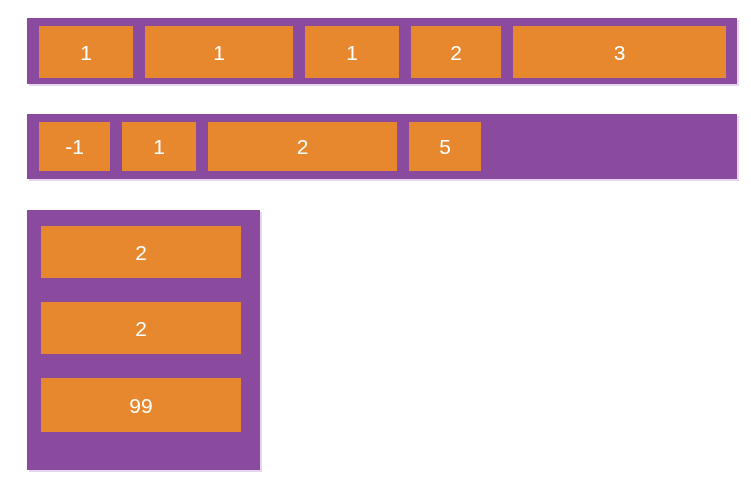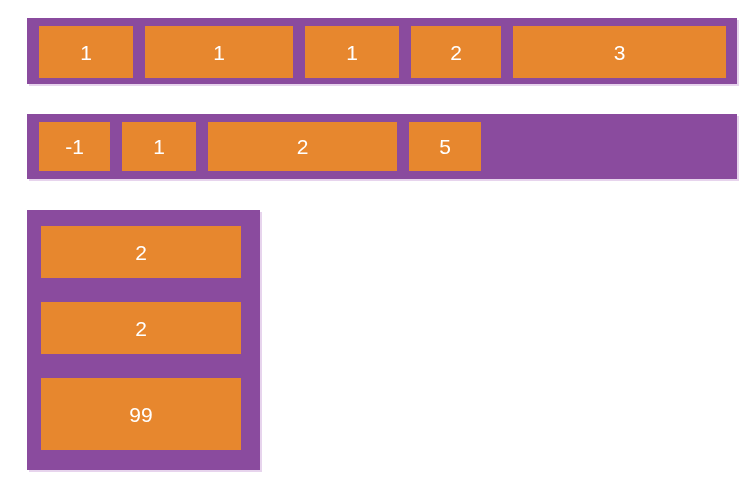--- a/index.html
+++ b/index.html
@@ -79,16 +79,16 @@
   <div class="flex-container row2">
     <div class="flex-item" style="width:71px">-1</div>
     <div class="flex-item" style="width:74px">1</div>
     <div class="flex-item" style="width:189px">2</div>
     <div class="flex-item" style="width:72px">5</div>
   </div>
 
   <div class="flex-container col3">
     <div class="flex-item" style="height:52px">2</div>
     <div class="flex-item" style="height:52px">2</div>
-    <div class="flex-item" style="height:72px">99</div>
+    <div class="flex-item" style="height:54px">99</div>
   </div>
 
 </div>
 
 </body></html>

